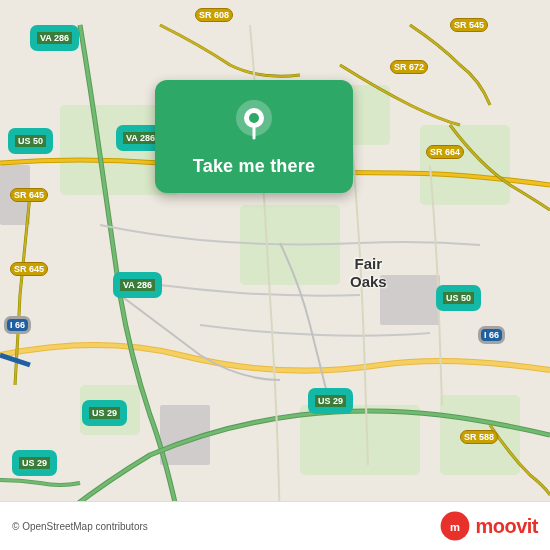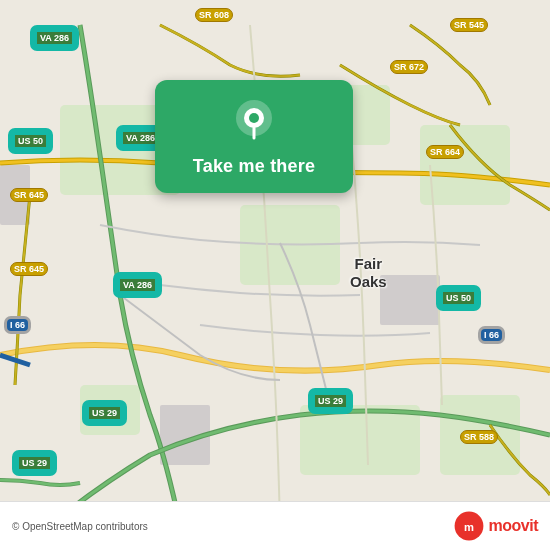--- a/index.html
+++ b/index.html
@@ -102,21 +102,21 @@
       align-items: center;
       gap: 4px;
     }
 
     .moovit-icon {
       width: 32px;
       height: 32px;
     }
 
     .moovit-text {
-      font-size: 16px;
+      font-size: 20px;
       font-weight: 700;
       color: #e8312a;
       letter-spacing: -0.5px;
     }
 
     
     .route-badge {
       position: absolute;
       border-radius: 7px;
       font-size: 9px;

